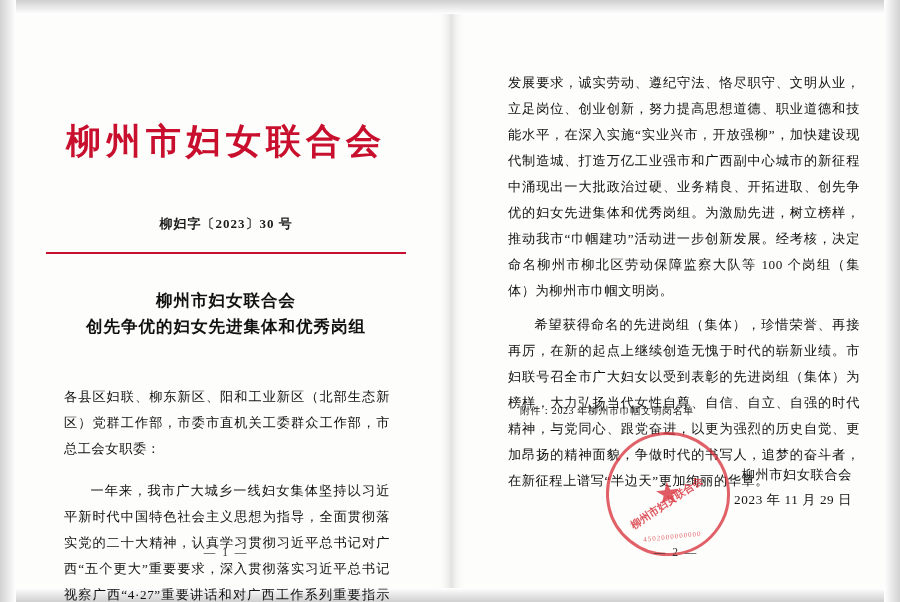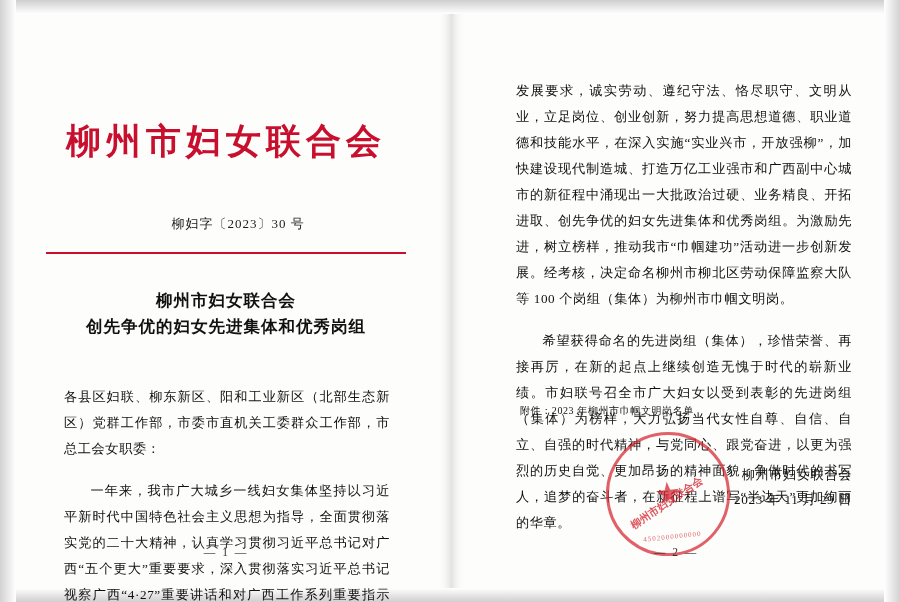--- a/index.html
+++ b/index.html
@@ -73,27 +73,28 @@
     text-align: center;
     color: #c8102e;
     font-family: "Liberation Serif", "DejaVu Serif", serif;
     font-size: 35px;
     font-weight: bold;
     letter-spacing: 5px;
     white-space: nowrap;
   }
   .doc-number {
     position: absolute;
-    left: 12px;
+    left: 0;
     top: 215px;
     width: 452px;
     text-align: center;
     font-size: 13px;
     color: #1b1b1b;
     letter-spacing: 1px;
+    font-weight: bold;
   }
   .red-rule {
     position: absolute;
     left: 46px;
     top: 252px;
     width: 360px;
     height: 1.5px;
     background: #c8102e;
   }
   .doc-title {
@@ -129,21 +130,21 @@
     left: 500px;
     top: 62px;
     width: 368px;
     font-size: 13.2px;
     line-height: 26px;
     color: #111;
     text-align: justify;
     text-justify: inter-character;
     letter-spacing: 0.6px;
   }
-  .body-right p { margin: 16px; }
+  .body-right p { margin: 8px; }
   .attach {
     position: absolute;
     left: 500px;
     top: 398px;
     width: 368px;
     font-size: 10px;
     line-height: 26px;
     color: #111;
     text-indent: 2em;
     letter-spacing: 0.6px;

